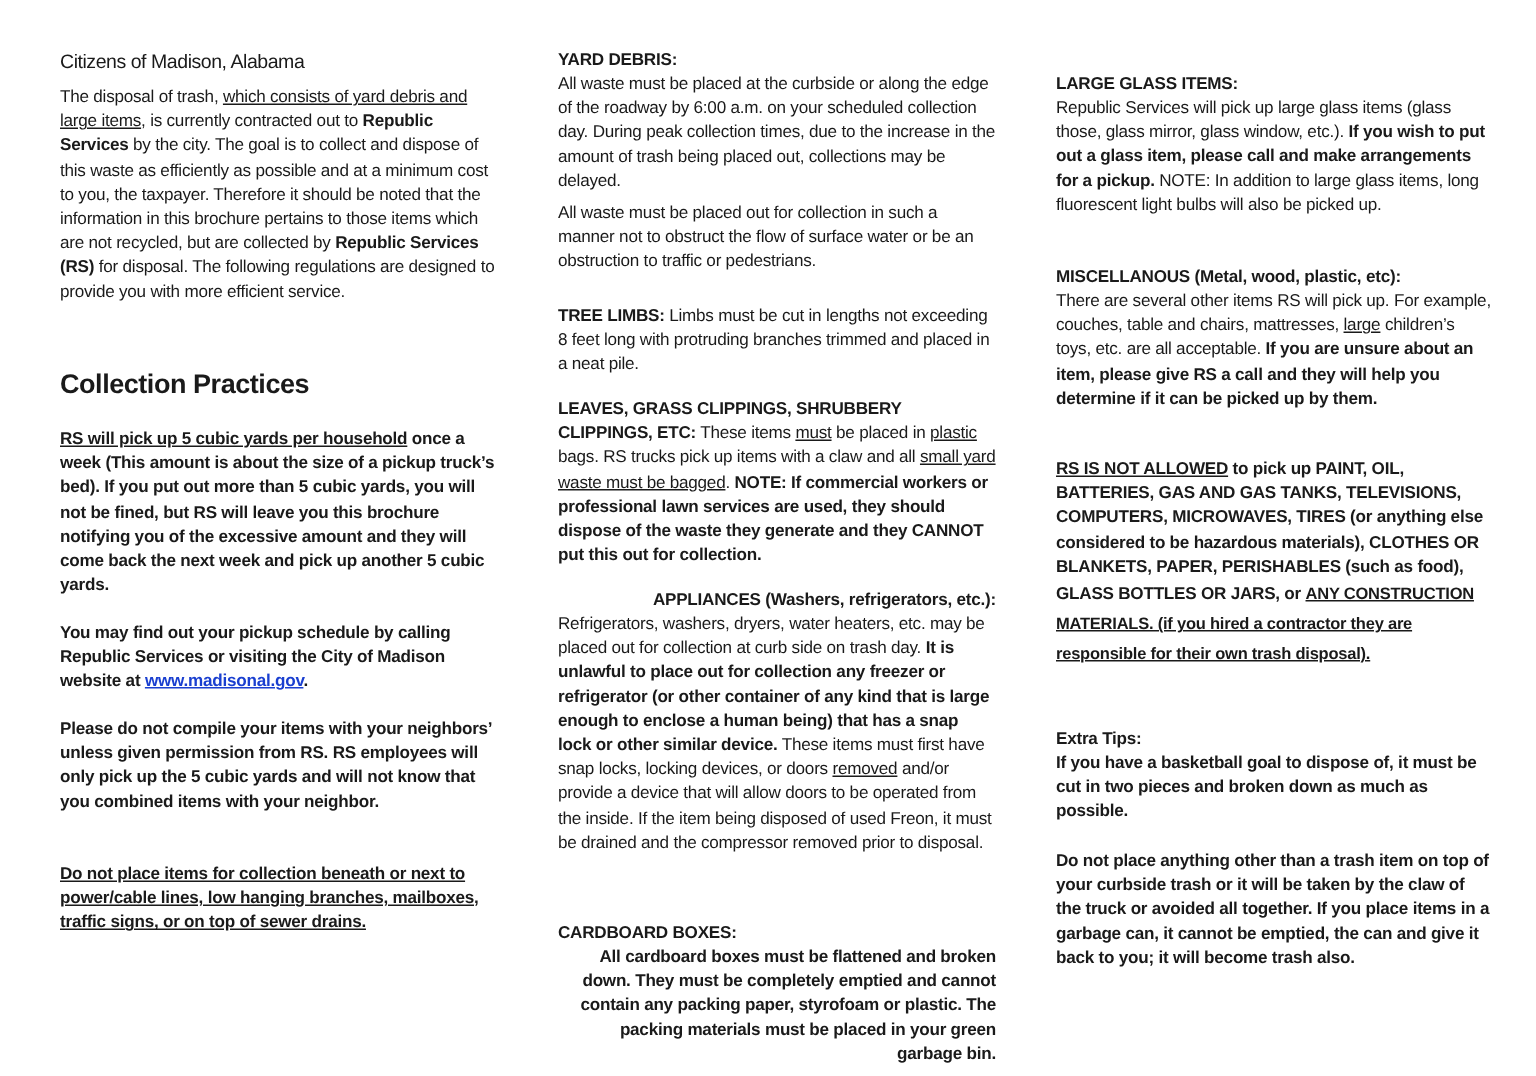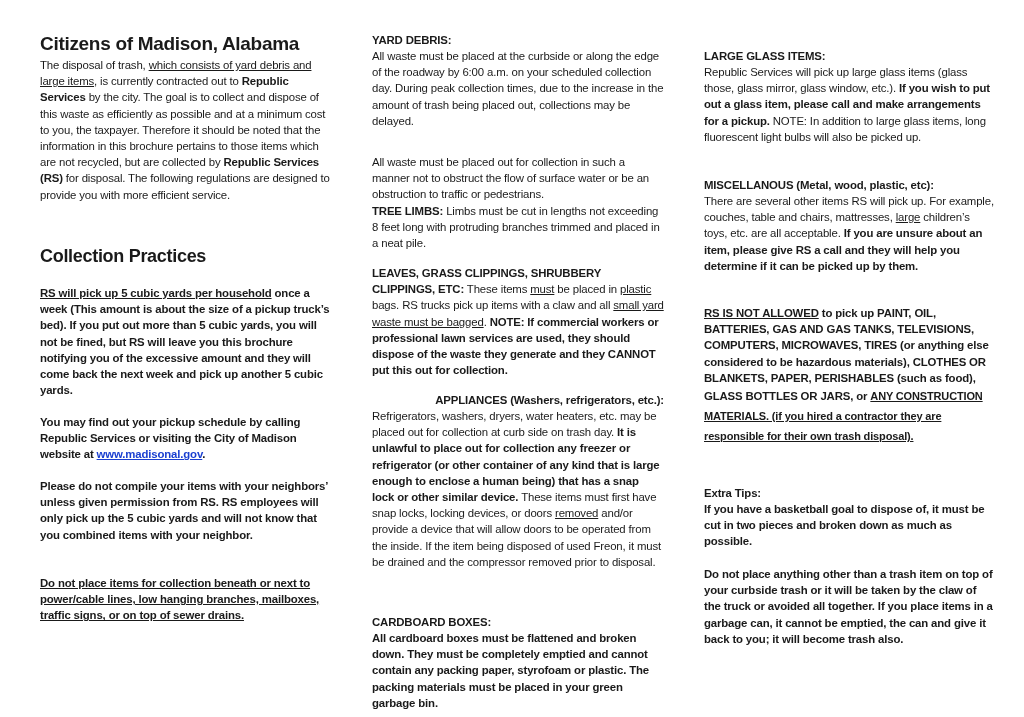--- a/index.html
+++ b/index.html
@@ -6,21 +6,21 @@
   body {
     width: 1024px; height: 717px; position: relative; overflow: hidden;
     font-family: "Liberation Sans", sans-serif; color: #1a1a1a;
   }
   .col { position: absolute; top: 0; }
   .col1 { left: 40px; width: 290px; }
   .col2 { left: 372px; width: 292px; }
   .col3 { left: 704px; width: 290px; }
   p, h1, h2 { margin: 0; }
   .body-text { font-size: 11.4px; line-height: 16.2px; letter-spacing: -0.15px; }
-  .h-title { position: absolute; top: 33px; font-size: 19px; font-weight: bold; letter-spacing: -0.3px; }
+  .h-title { position: absolute; top: 33px; font-size: 13px; font-weight: normal; letter-spacing: -0.3px; }
   .h-section { position: absolute; font-size: 18px; font-weight: bold; letter-spacing: -0.3px; }
   .abs { position: absolute; left: 0; right: 0; }
   b { font-weight: bold; }
   u { text-decoration: underline; }
   .link { color: #1a3fd0; text-decoration: underline; font-weight: bold; margin-top: 20px; }
   .big { font-size: 11px; line-height: 20px; font-weight: bold; text-decoration: underline; }
   .hd { font-weight: bold; }
 </style>
 </head>
 <body>
@@ -37,31 +37,31 @@
   <p class="abs body-text hd" style="top:414px;"><span>You may find out your pickup schedule by calling Republic Services or visiting the City of Madison website at </span><a class="link">www.madisonal.gov</a><span>.</span></p>
 
   <p class="abs body-text hd" style="top:478px;">Please do not compile your items with your neighbors’ unless given permission from RS. RS employees will only pick up the 5 cubic yards and will not know that you combined items with your neighbor.</p>
 
   <p class="abs body-text hd" style="top:575px;"><u>Do not place items for collection beneath or next to power/cable lines, low hanging branches, mailboxes, traffic signs, or on top of sewer drains.</u></p>
 </div>
 
 <div class="col col2">
   <p class="abs body-text hd" style="top:32px;">YARD DEBRIS:</p>
   <p class="abs body-text" style="top:48px;">All waste must be placed at the curbside or along the edge of the roadway by 6:00 a.m. on your scheduled collection day. During peak collection times, due to the increase in the amount of trash being placed out, collections may be delayed.</p>
-  <p class="abs body-text" style="top:154px;">All waste must be placed out for collection in such a manner not to obstruct the flow of surface water or be an obstruction to traffic or pedestrians.</p>
+  <p class="abs body-text" style="top:134px;">All waste must be placed out for collection in such a manner not to obstruct the flow of surface water or be an obstruction to traffic or pedestrians.</p>
 
   <p class="abs body-text" style="top:203px;"><b>TREE LIMBS:</b><span>  Limbs must be cut in lengths not exceeding 8 feet long with protruding branches trimmed and placed in a neat pile.</span></p>
 
   <p class="abs body-text" style="top:265px;"><b>LEAVES, GRASS CLIPPINGS, SHRUBBERY CLIPPINGS, ETC:</b><span>  These items </span><u>must</u><span> be placed in </span><u>plastic</u><span> bags. RS trucks pick up items with a claw and all </span><u>small yard waste must be bagged</u><span>. </span><b>NOTE: If commercial workers or professional lawn services are used, they should dispose of the waste they generate and they CANNOT put this out for collection.</b></p>
 
   <p class="abs body-text hd" style="top:392px;text-align:right;">APPLIANCES (Washers, refrigerators, etc.):</p>
   <p class="abs body-text" style="top:408px;"><span>Refrigerators, washers, dryers, water heaters, etc. may be placed out for collection at curb side on trash day. </span><b>It is unlawful to place out for collection any freezer or refrigerator (or other container of any kind that is large enough to enclose a human being) that has a snap lock or other similar device.</b><span> These items must first have snap locks, locking devices, or doors </span><u>removed</u><span> and/or provide a device that will allow doors to be operated from the inside. If the item being disposed of used Freon, it must be drained and the compressor removed prior to disposal.</span></p>
 
   <p class="abs body-text hd" style="top:614px;">CARDBOARD BOXES:</p>
-  <p class="abs body-text hd" style="top:630px;">All cardboard boxes must be flattened and broken down. They must be completely emptied and cannot contain any packing paper, styrofoam or plastic. The packing materials must be placed in your green garbage bin.</p>
+  <p class="abs body-text hd" style="top:630px;text-align:right;">All cardboard boxes must be flattened and broken down. They must be completely emptied and cannot contain any packing paper, styrofoam or plastic. The packing materials must be placed in your green garbage bin.</p>
 </div>
 
 <div class="col col3">
   <p class="abs body-text hd" style="top:48px;">LARGE GLASS ITEMS:</p>
   <p class="abs body-text" style="top:64px;"><span>Republic Services will pick up large glass items (glass those, glass mirror, glass window, etc.). </span><b>If you wish to put out a glass item, please call and make arrangements for a pickup.</b><span>  NOTE: In addition to large glass items, long fluorescent light bulbs will also be picked up.</span></p>
 
   <p class="abs body-text hd" style="top:177px;">MISCELLANOUS (Metal, wood, plastic, etc):</p>
   <p class="abs body-text" style="top:193px;"><span>There are several other items RS will pick up. For example, couches, table and chairs, mattresses, </span><u>large</u><span> children’s toys, etc. are all acceptable. </span><b>If you are unsure about an item, please give RS a call and they will help you determine if it can be picked up by them.</b></p>
 
   <p class="abs body-text hd" style="top:305px;"><u>RS IS NOT ALLOWED</u><span> to pick up PAINT, OIL, BATTERIES, GAS AND GAS TANKS, TELEVISIONS, COMPUTERS, MICROWAVES, TIRES (or anything else considered to be hazardous materials), CLOTHES OR BLANKETS, PAPER, PERISHABLES (such as food), GLASS BOTTLES OR JARS, or </span><span class="big">ANY CONSTRUCTION MATERIALS. (if you hired a contractor they are responsible for their own trash disposal).</span></p>

